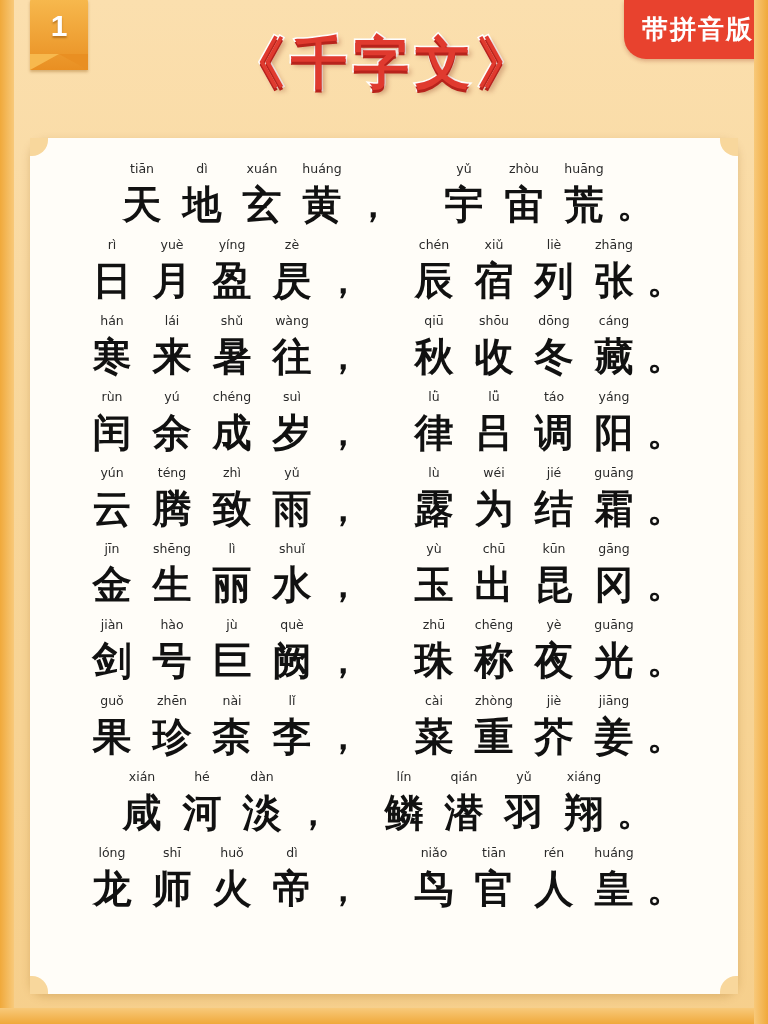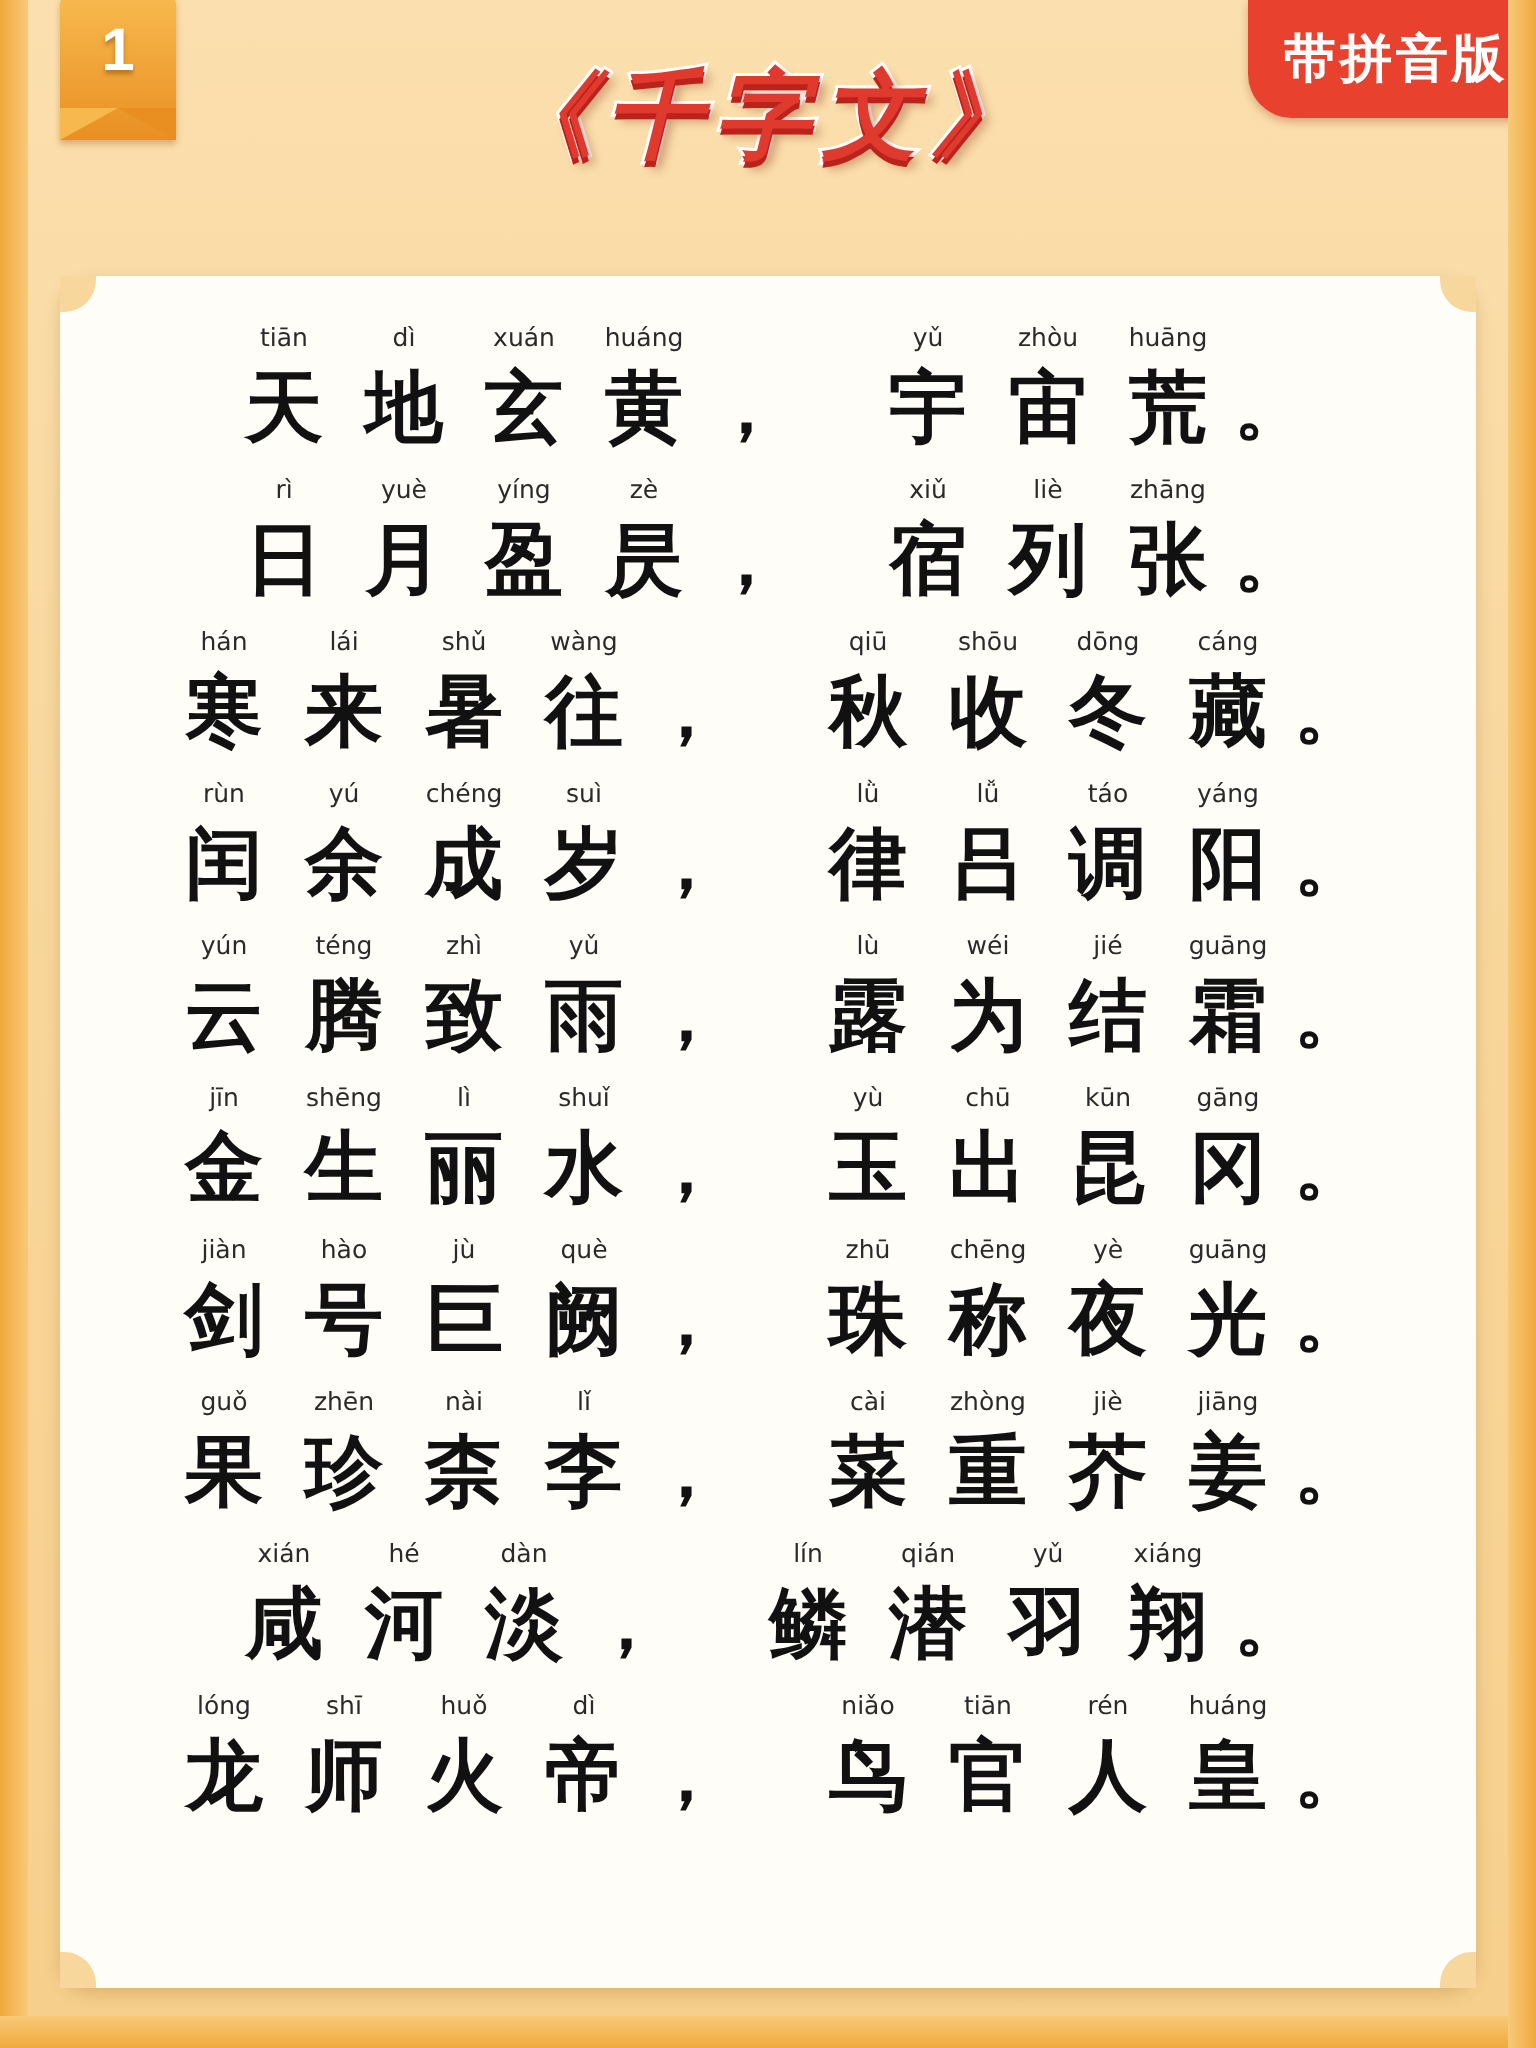--- a/index.html
+++ b/index.html
@@ -87,31 +87,30 @@
     padding: 12px 14px 12px 18px;
     border-radius: 0 0 0 22px;
     box-shadow: 0 2px 4px rgba(150,40,20,.3);
   }
 
   .title {
     position: absolute;
     left: 0; right: 0;
     top: 26px;
     text-align: center;
-    font-size: 48px;
+    font-size: 56px;
     font-weight: bold;
     letter-spacing: 6px;
     color: #e03a2f;
     -webkit-text-stroke: 3px #ffffff;
     paint-order: stroke fill;
     text-shadow:
        0 3px 0 #b8231c,
        3px 4px 5px rgba(120,30,10,.35);
     font-family: "DejaVu Serif", "Liberation Serif", serif;
-    font-style: italic;
   }
 
   
   .card {
     position: absolute;
     left: 30px;
     right: 30px;
     top: 138px;
     bottom: 30px;
     background: #fffdf8;
@@ -249,20 +248,24 @@
               <div class="hz">昃</div>
             </div>
             <div class="cell punc">
               <div class="py"></div>
               <div class="hz">，</div>
             </div>
           </div>
           <div class="gap"></div>
           <div class="half">
             <div class="cell">
+              <div class="py">chén</div>
+              <div class="hz">辰</div>
+            </div>
+            <div class="cell">
               <div class="py">xiǔ</div>
               <div class="hz">宿</div>
             </div>
             <div class="cell">
               <div class="py">liè</div>
               <div class="hz">列</div>
             </div>
             <div class="cell">
               <div class="py">zhāng</div>
               <div class="hz">张</div>

